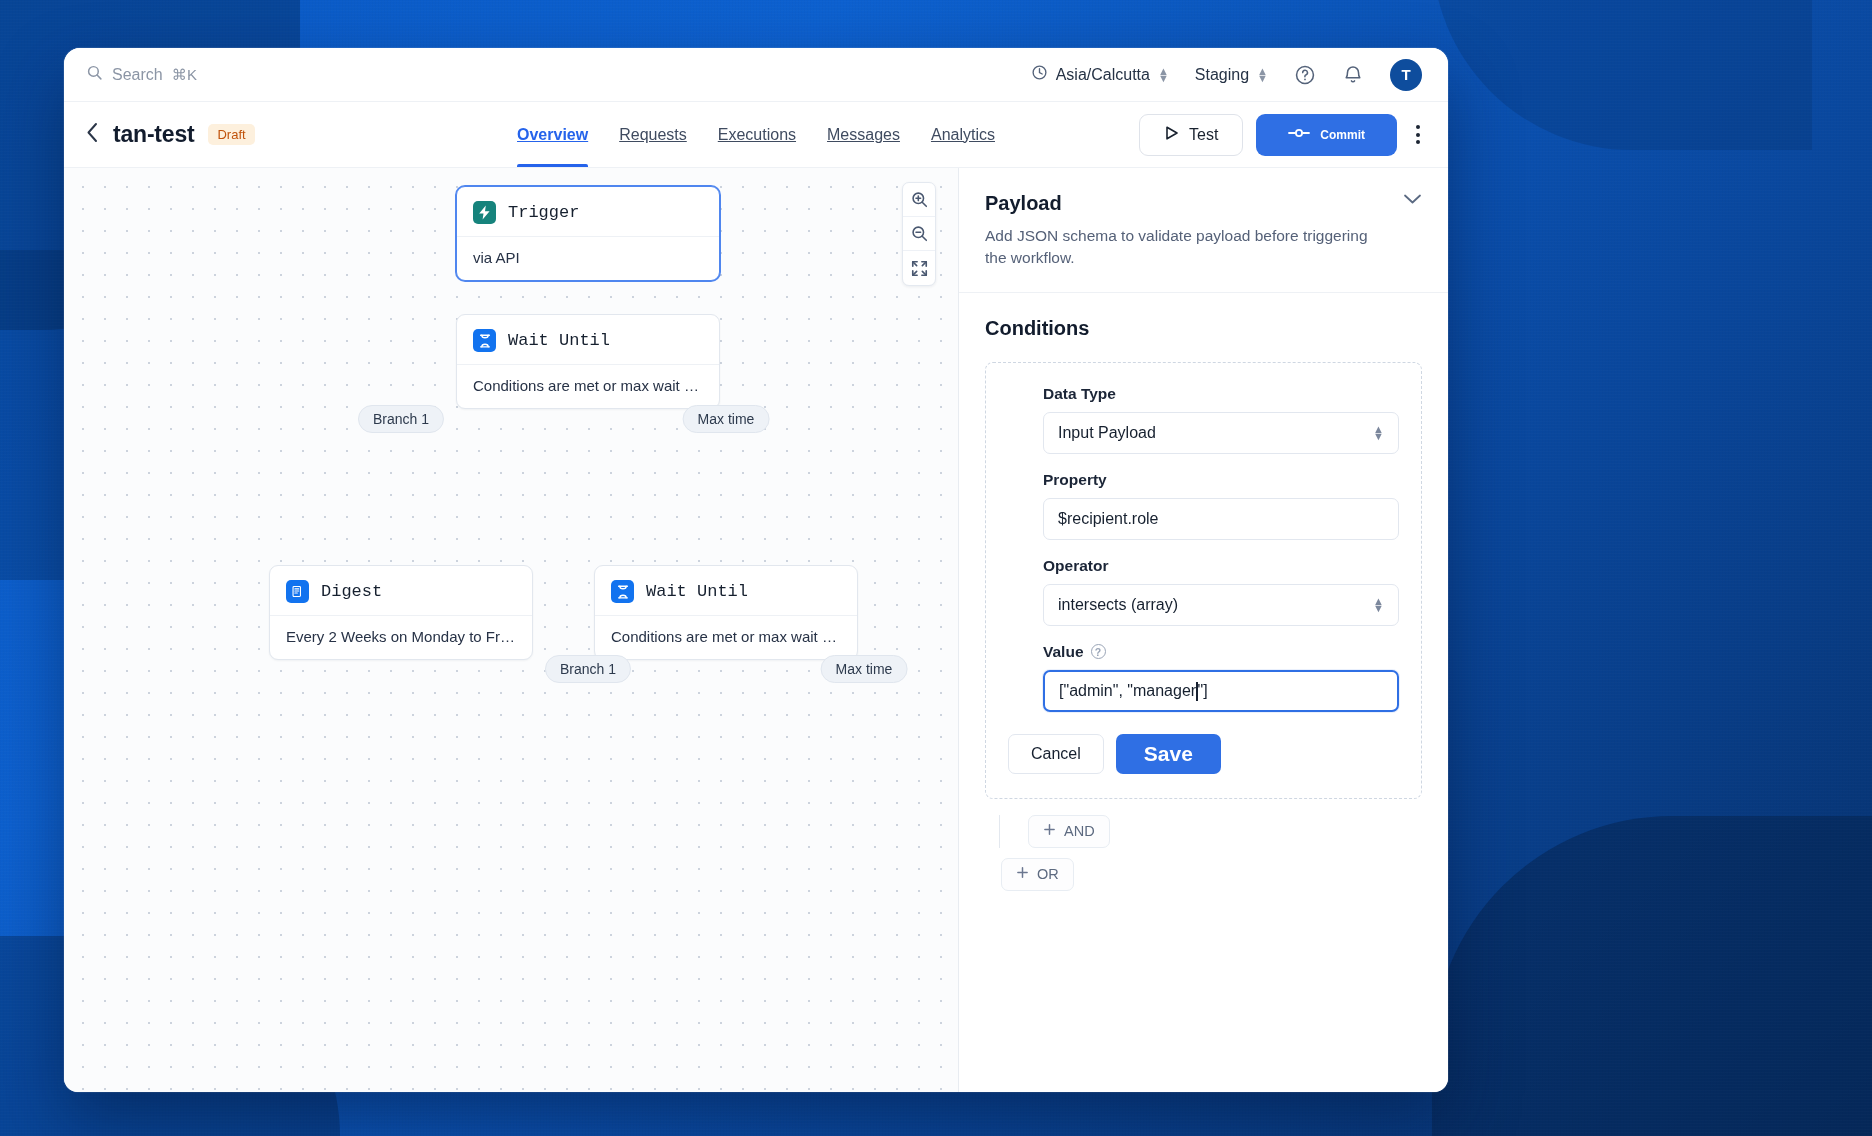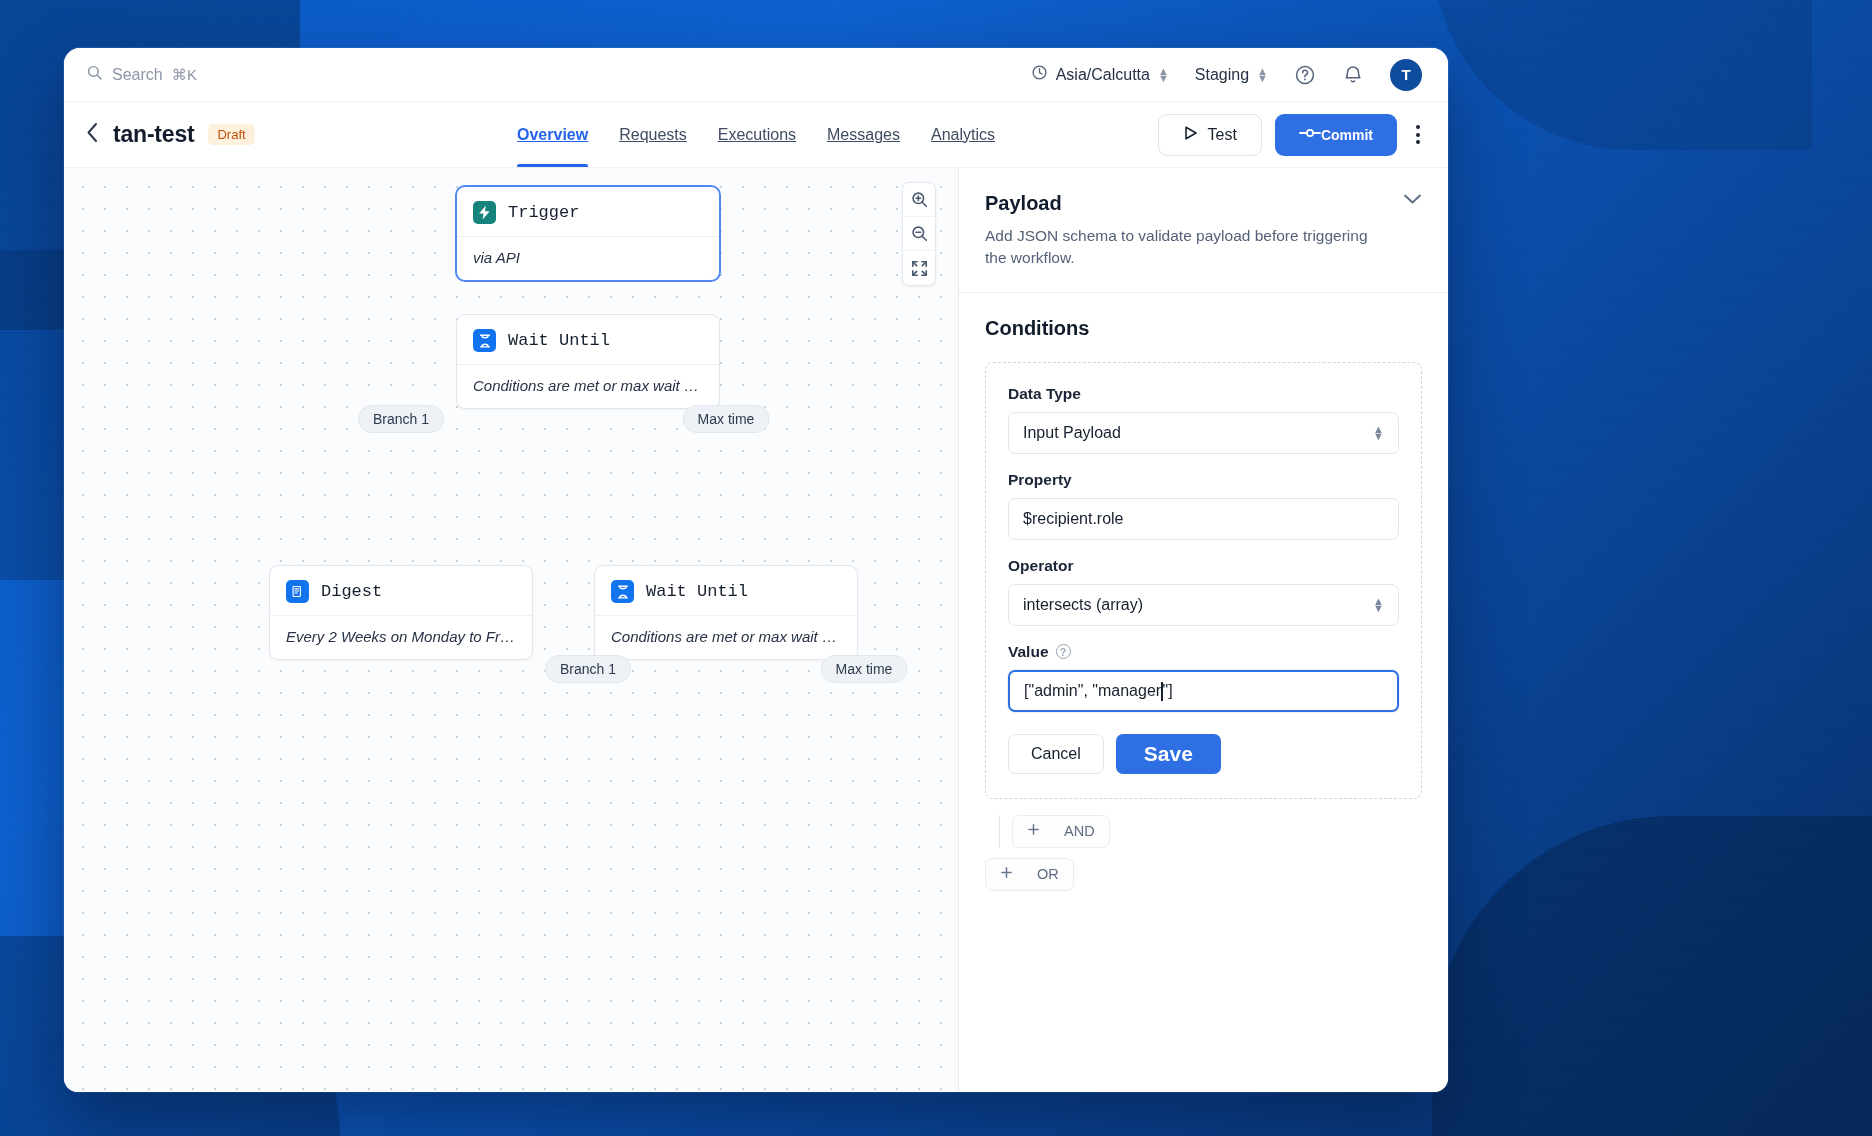--- a/index.html
+++ b/index.html
@@ -221,25 +221,26 @@
     padding: 0 24px;
     height: 42px;
     font-size: 16px;
     color: #19222f;
     background: #fff;
     cursor: pointer;
   }
   .btn-commit {
     display: flex;
     align-items: center;
+    gap: 10px;
     border: none;
     border-radius: 9px;
-    padding: 0 24px;
+    padding: 0 32px;
     height: 42px;
-    font-size: 14px;
+    font-size: 12px;
     font-weight: 600;
     color: #fff;
     background: #2f6fe4;
     cursor: pointer;
   }
   .kebab {
     display: flex;
     flex-direction: column;
     gap: 3.5px;
     padding: 8px 6px;
@@ -289,21 +290,20 @@
     padding: 14px 16px 12px 16px;
   }
   .node-body {
     border-top: 1px solid #eef1f5;
     padding: 12px 16px 14px 16px;
     font-size: 15px;
     color: #273246;
     white-space: nowrap;
     overflow: hidden;
     text-overflow: ellipsis;
-    font-style: italic;
   }
   .node-title {
     font-size: 17px;
     color: #16202f;
     font-family: Liberation Mono, monospace;
   }
   .node-ico {
     width: 23px; height: 23px;
     border-radius: 5px;
     display: flex;
@@ -391,21 +391,21 @@
     font-size: 20px;
     font-weight: 700;
     color: #121c2d;
     margin-bottom: 22px;
   }
   .cond-card {
     border: 1px dashed #cfd7e2;
     border-radius: 8px;
     padding: 22px 22px 24px 22px;
   }
-  .field { margin-bottom: 17px; }
+  .field { margin-bottom: 17px; margin-left: 35px; }
   .field:last-of-type { margin-bottom: 0; }
   .flabel {
     display: flex;
     align-items: center;
     gap: 7px;
     font-size: 15.5px;
     font-weight: 600;
     color: #1b2537;
     margin-bottom: 9px;
   }
@@ -477,29 +477,30 @@
     padding: 0 28px;
     font-size: 21px;
     font-weight: 600;
     color: #fff;
     cursor: pointer;
   }
   .logic-btns { margin-top: 16px; }
   .logic-btn {
     display: inline-flex;
     align-items: center;
-    gap: 24px;
+    gap: 8px;
     border: 1px solid #e8edf3;
     background: #fdfdfe;
     border-radius: 7px;
     height: 33px;
     padding: 0 14px;
     font-size: 14.5px;
     color: #5d6a80;
     cursor: pointer;
+    margin-left: 16px;
   }
   .logic-row-and { margin-left: 14px; border-left: 1px solid #e3e8ef; padding-left: 12px; display: inline-block; }
   .logic-row-or { margin-top: 10px; }
 </style>
 </head>
 <body>
 
 <div id="backdrop">
   <div class="bg-shape s1"></div>
   <div class="bg-shape s2"></div>

